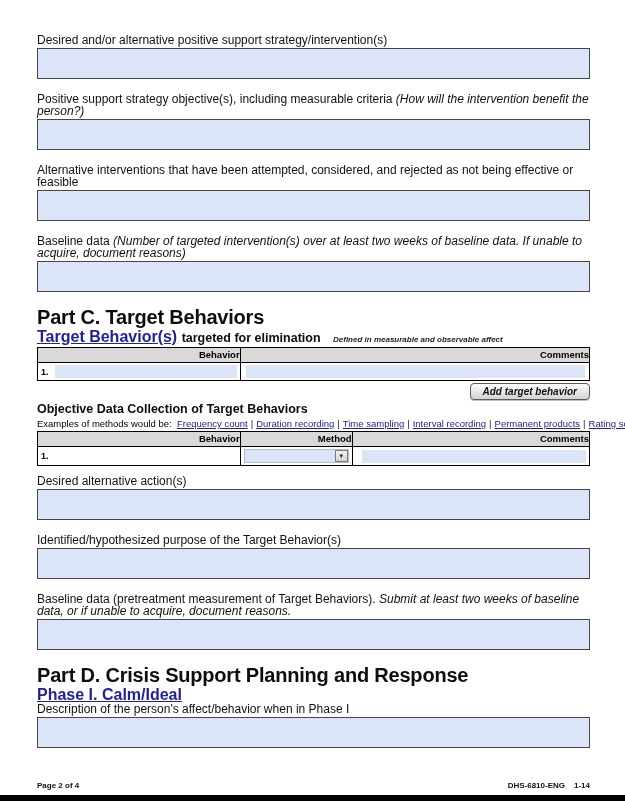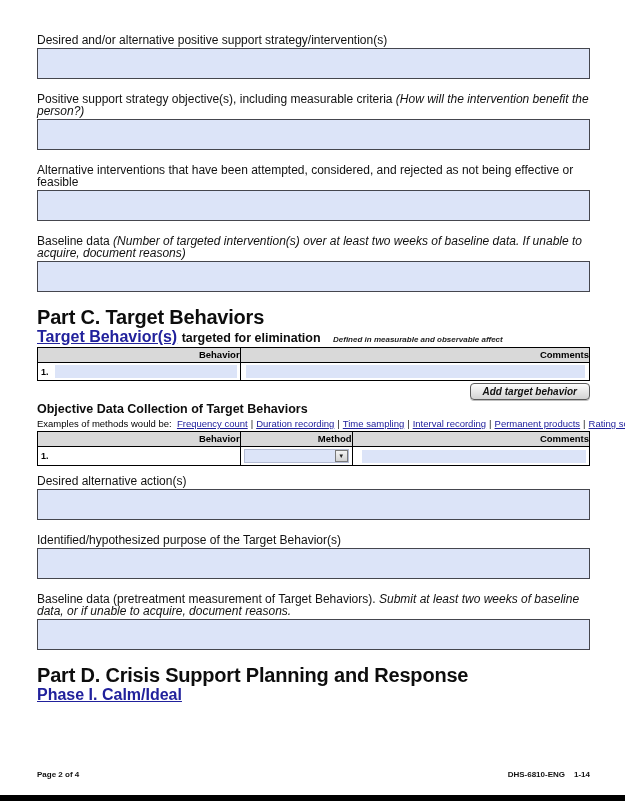--- a/index.html
+++ b/index.html
@@ -69,21 +69,21 @@
   }
 
   h2.section-title { font-size:12.5px; line-height:13px; font-weight:bold; margin:3px 0 0 0; color:#0d0d0d; }
   .examples-line { font-size:9.5px; line-height:11px; margin:2px 0 2px 0; white-space:nowrap; }
   a.method-link { color:#21219c; text-decoration:underline; cursor:pointer; }
   .pipe { color:#222; margin:0 3px; }
 
   .phase-link-line { margin-top:2px; line-height:14px; }
 
   .footer {
-    position:absolute; left:37px; right:35px; bottom:22px;
+    position:absolute; left:37px; right:35px; bottom:11px;
     display:flex; justify-content:space-between; font-size:8px; font-weight:bold; color:#111;
   }
   .footer .right span + span { margin-left:9px; }
   .bottom-bar { position:absolute; left:0; right:0; bottom:0; height:6px; background:#000; }
 </style>
 </head>
 <body>
 
 <div class="page">
   <div class="content">
@@ -201,20 +201,24 @@
       <textarea class="field" style=""></textarea>
     </div>
 
 
     <h1 class="part-title">Part D. Crisis Support Planning and Response</h1>
 
     <div class="phase-link-line">
       <a class="big-link">Phase I. Calm/Ideal</a>
     </div>
 
+    <div class="group" style="margin-top:1px;">
+      <div class="field-label"><span>Description of the person's affect/behavior when in Phase I</span></div>
+      <textarea class="field" style=""></textarea>
+    </div>
 
   </div>
 
   <div class="footer">
     <span>Page 2 of 4</span>
     <span class="right">
       <span>DHS-6810-ENG</span><span>1-14</span>
     </span>
   </div>
 

